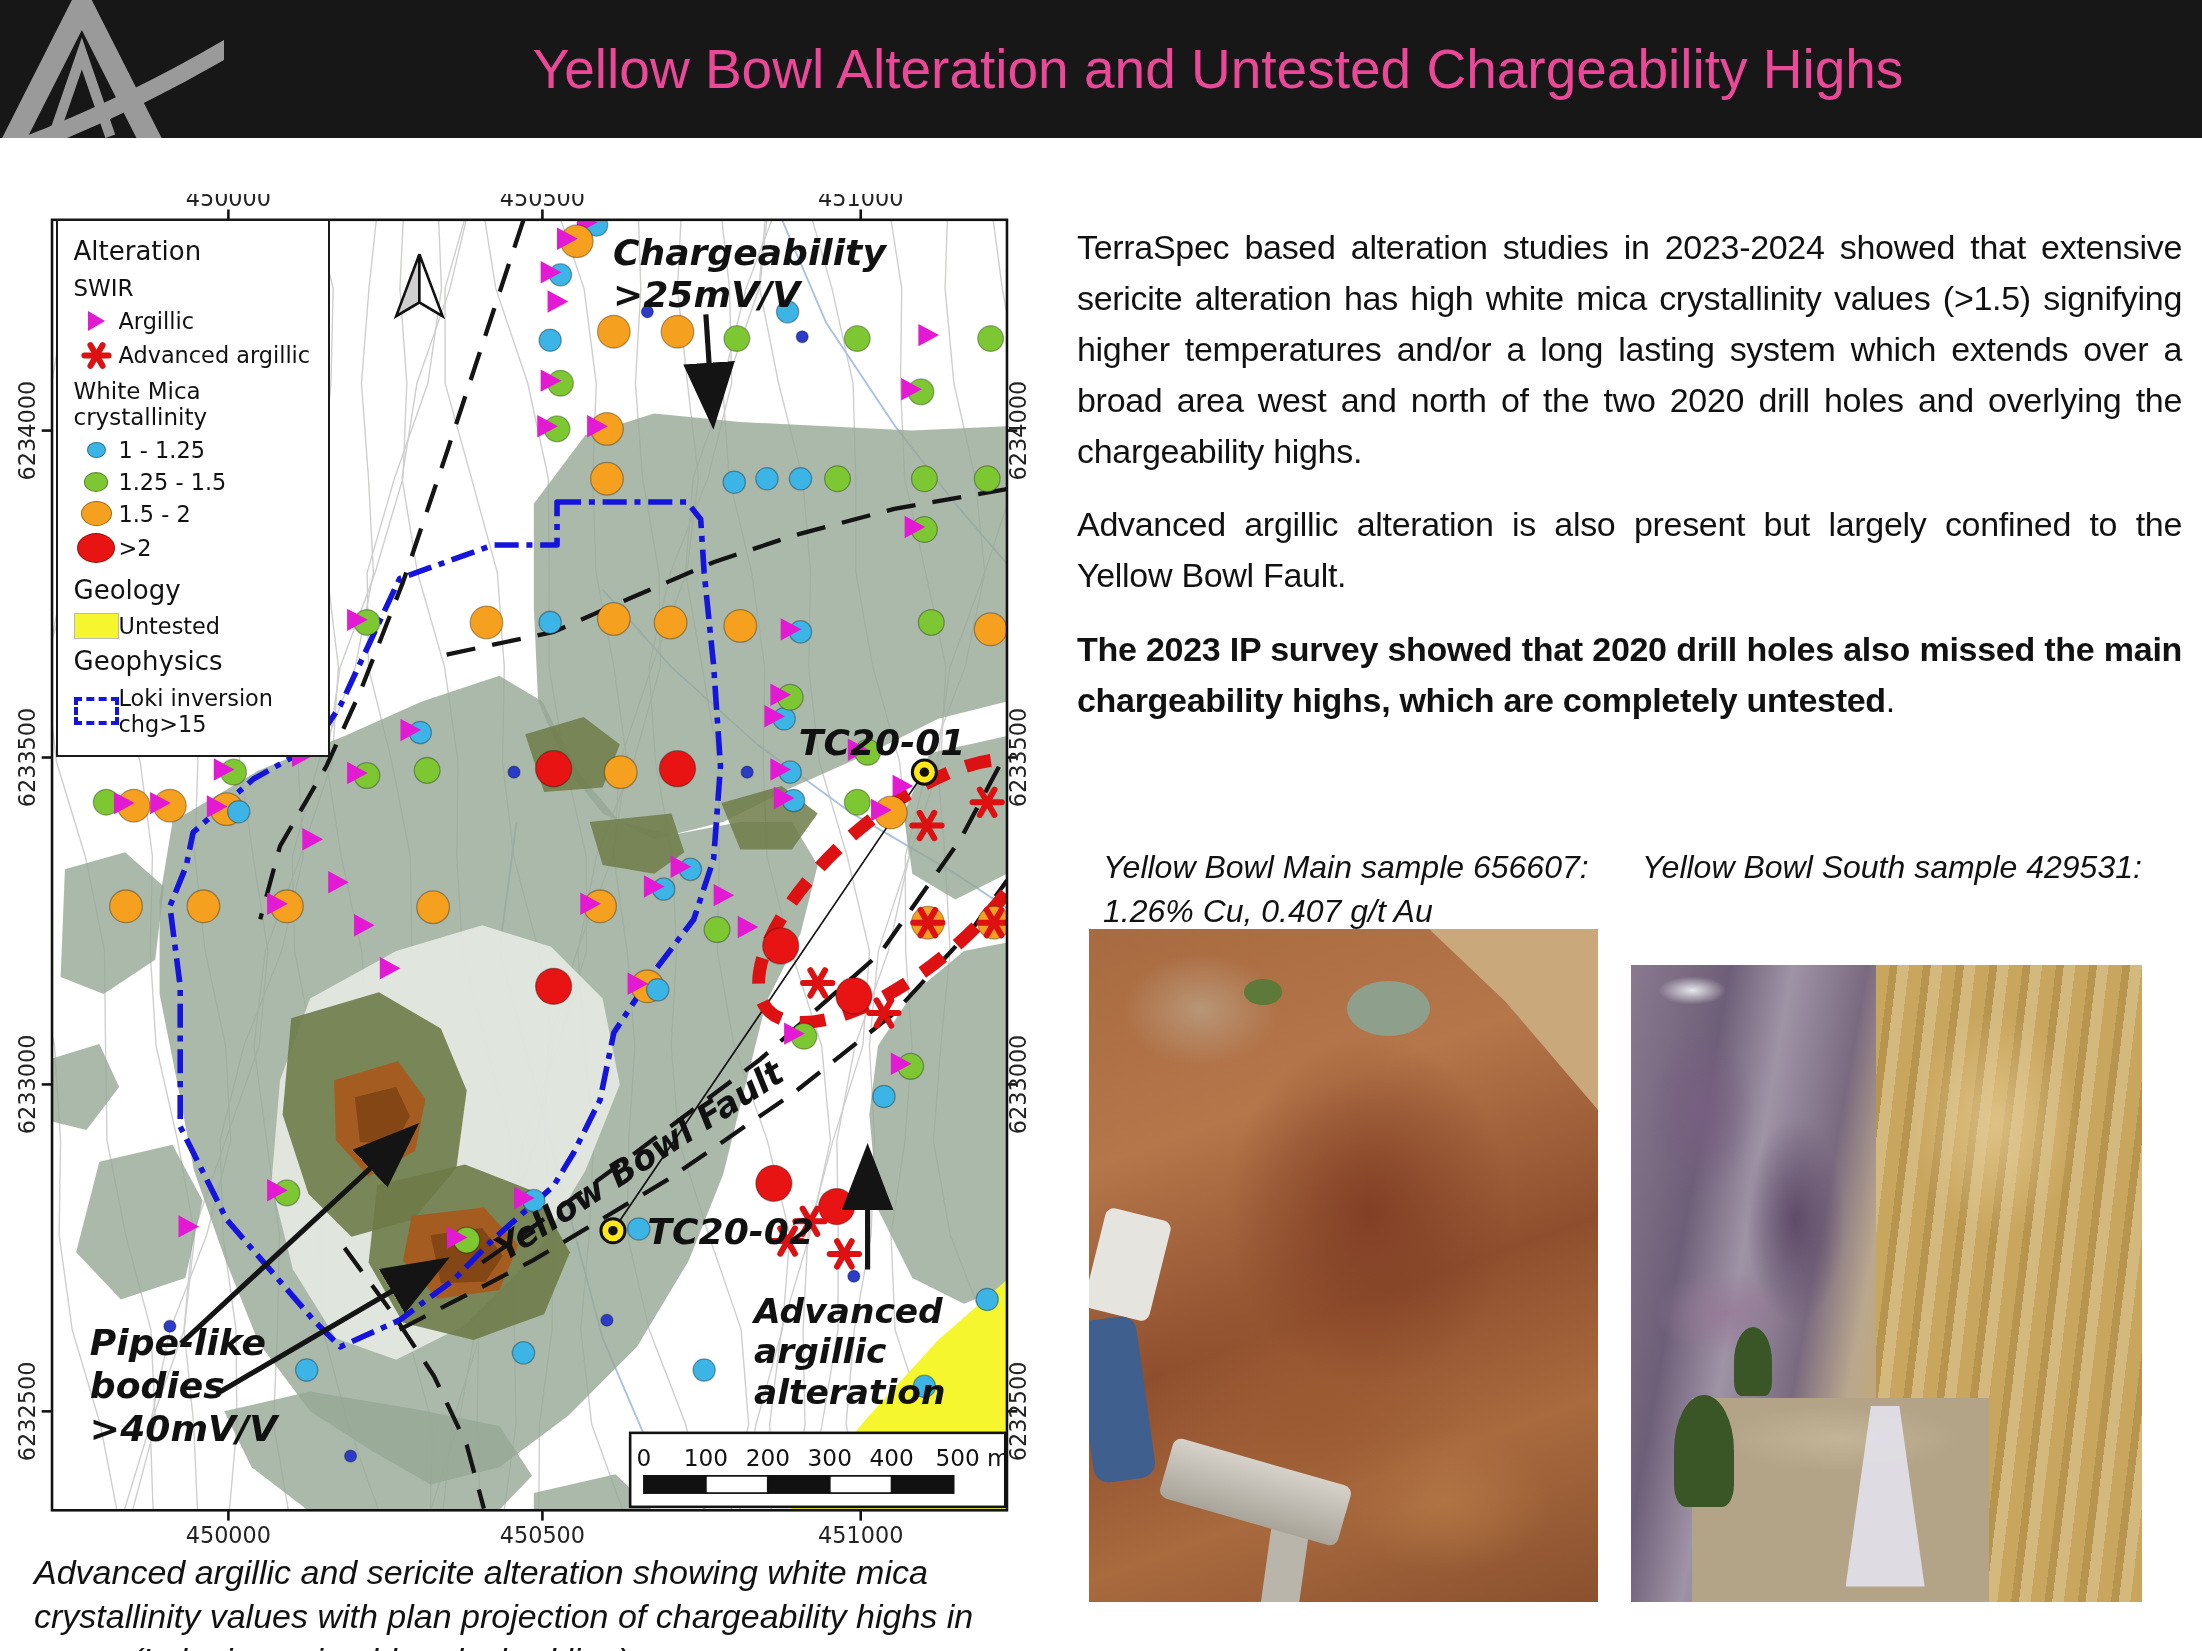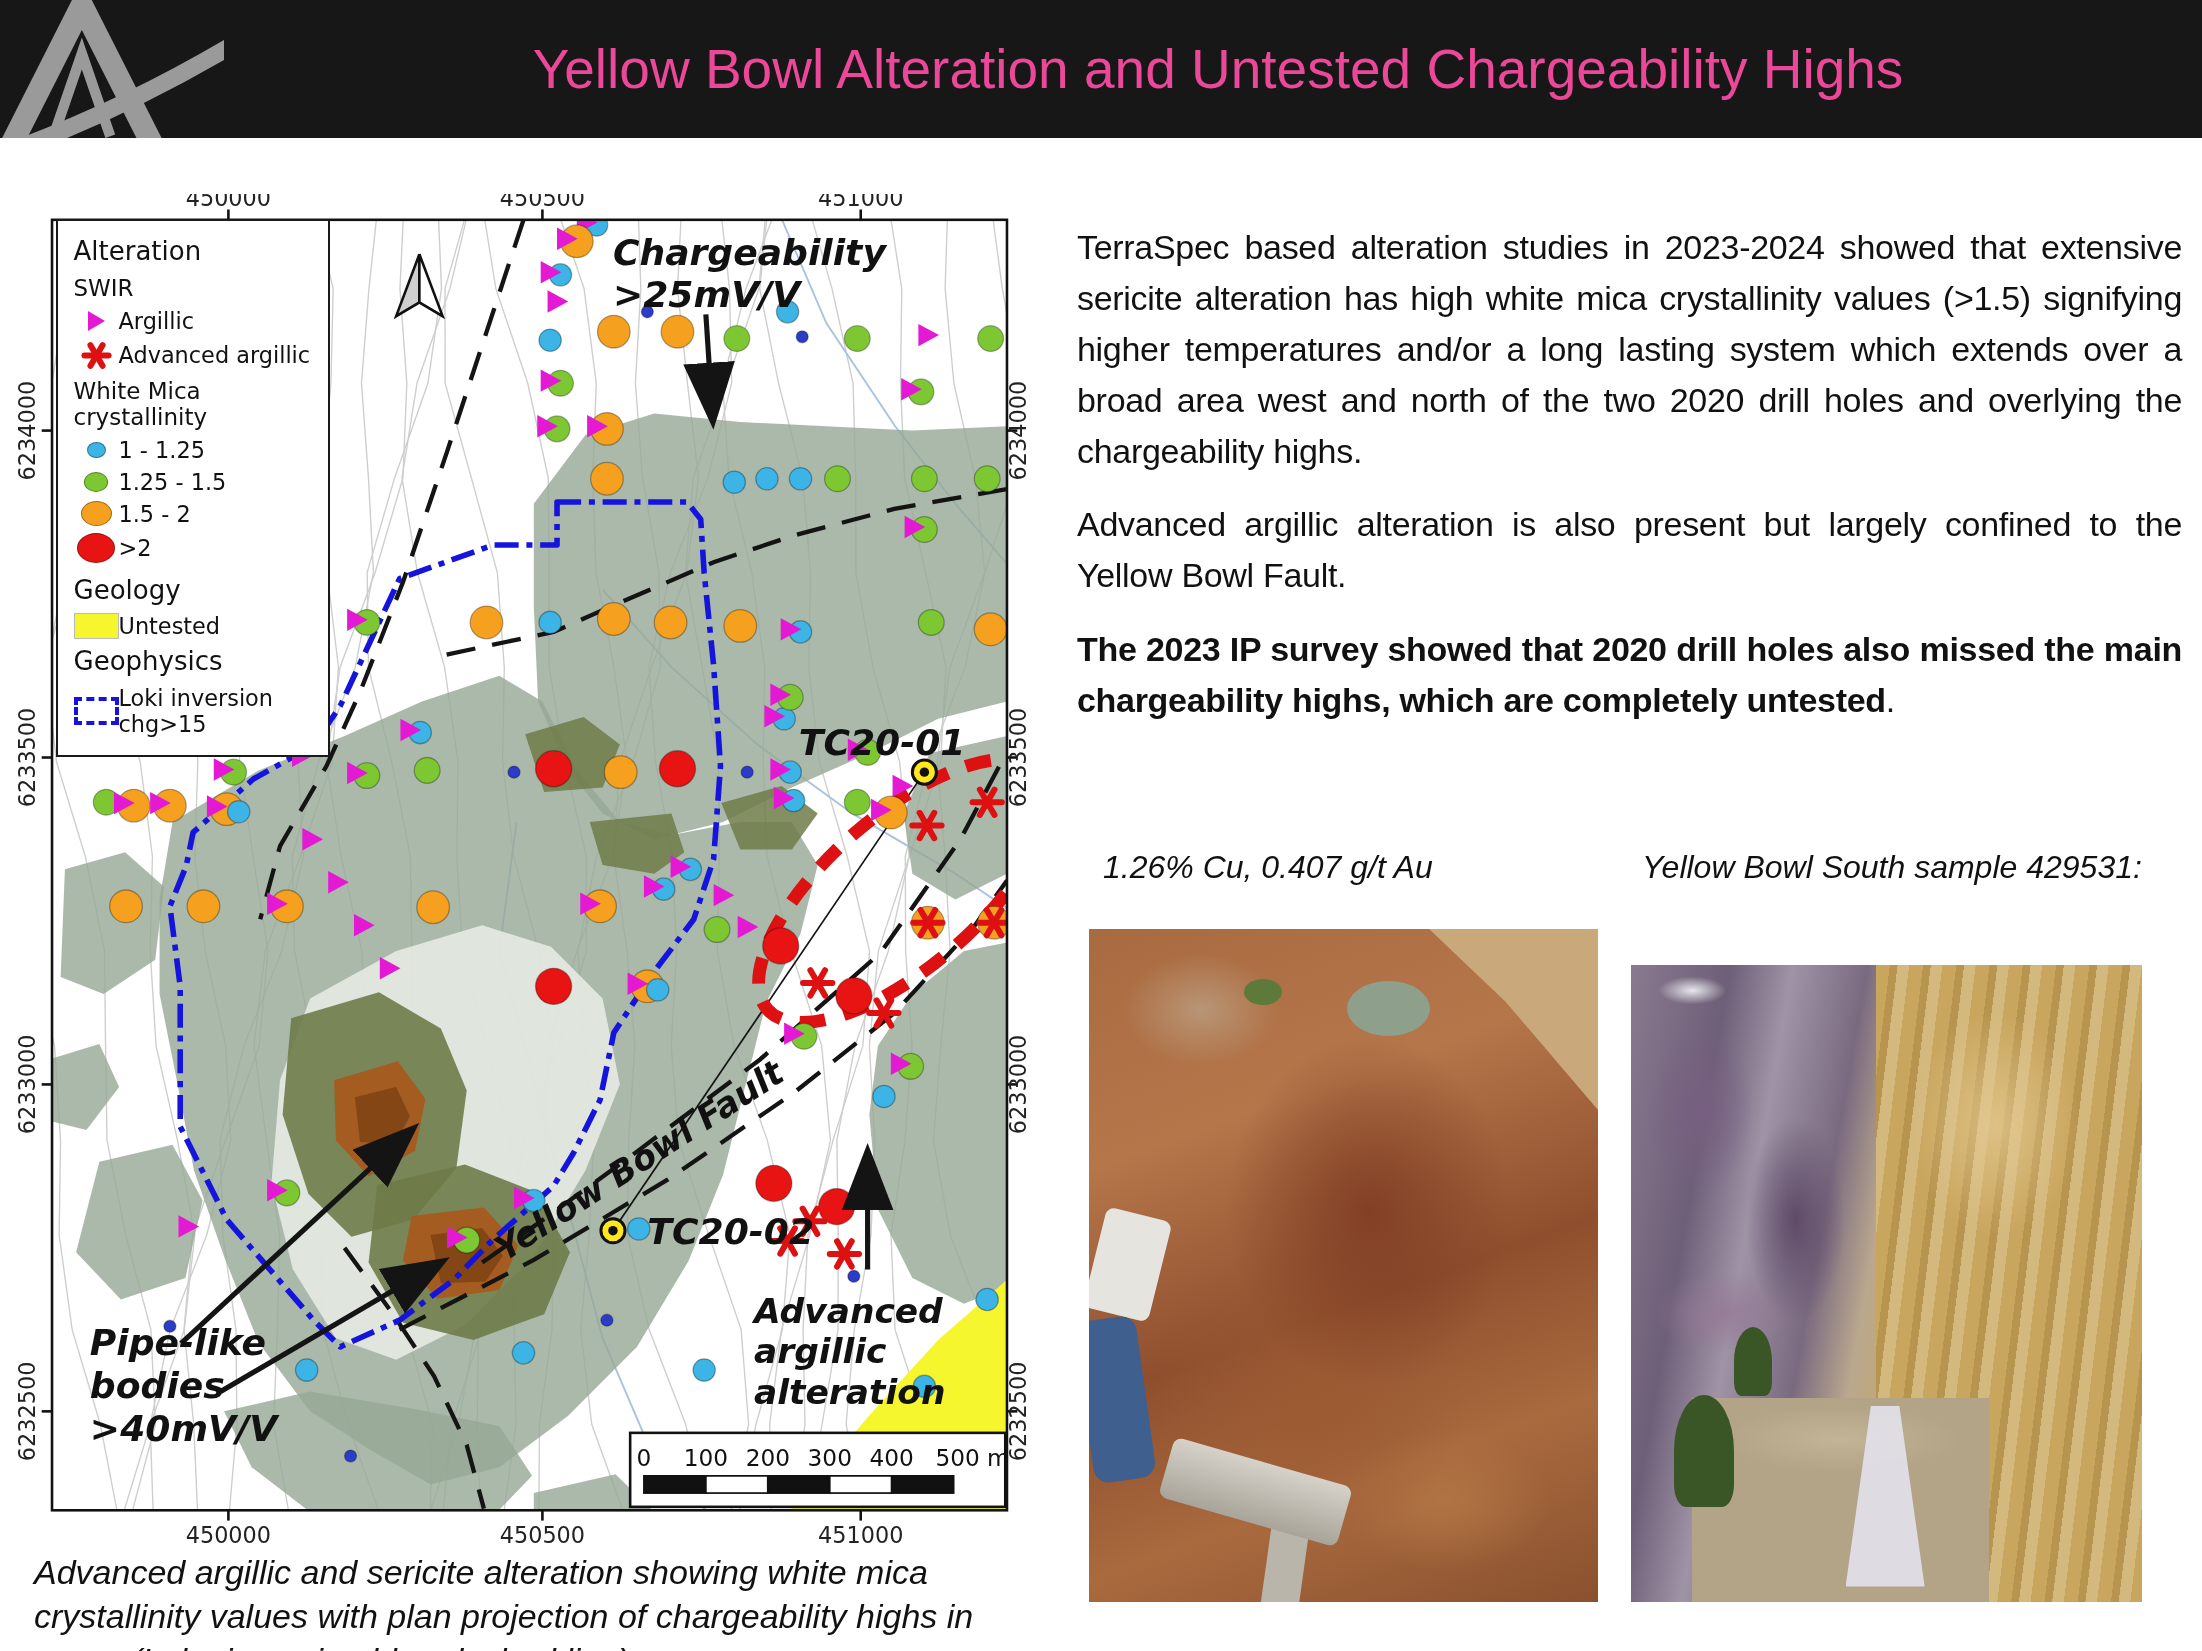--- a/index.html
+++ b/index.html
@@ -478,20 +478,21 @@
     </div>
   </div>
 
   <div class="right-panel">
     <p>TerraSpec based alteration studies in 2023-2024 showed that extensive sericite alteration has high white mica crystallinity values (&gt;1.5) signifying higher temperatures and/or a long lasting system which extends over a broad area west and north of the two 2020 drill holes and overlying the chargeability highs.</p>
     <p>Advanced argillic alteration is also present but largely confined to the Yellow Bowl Fault.</p>
     <p class="bold"><span>The 2023 IP survey showed that 2020 drill holes also missed the main chargeability highs, which are completely untested</span><span style="font-weight:normal">.</span></p>
   </div>
 
   <div class="photo-cap cap1">
+    <div>Yellow Bowl Main sample 656607:</div>
     <div>1.26% Cu, 0.407 g/t Au</div>
   </div>
   <div class="photo-cap cap2">
     <div>Yellow Bowl South sample 429531:</div>
   </div>
 
   <div class="photo ph1">
     <div class="scree"></div>
     <div class="bag"></div>
     <div class="gear"></div>

